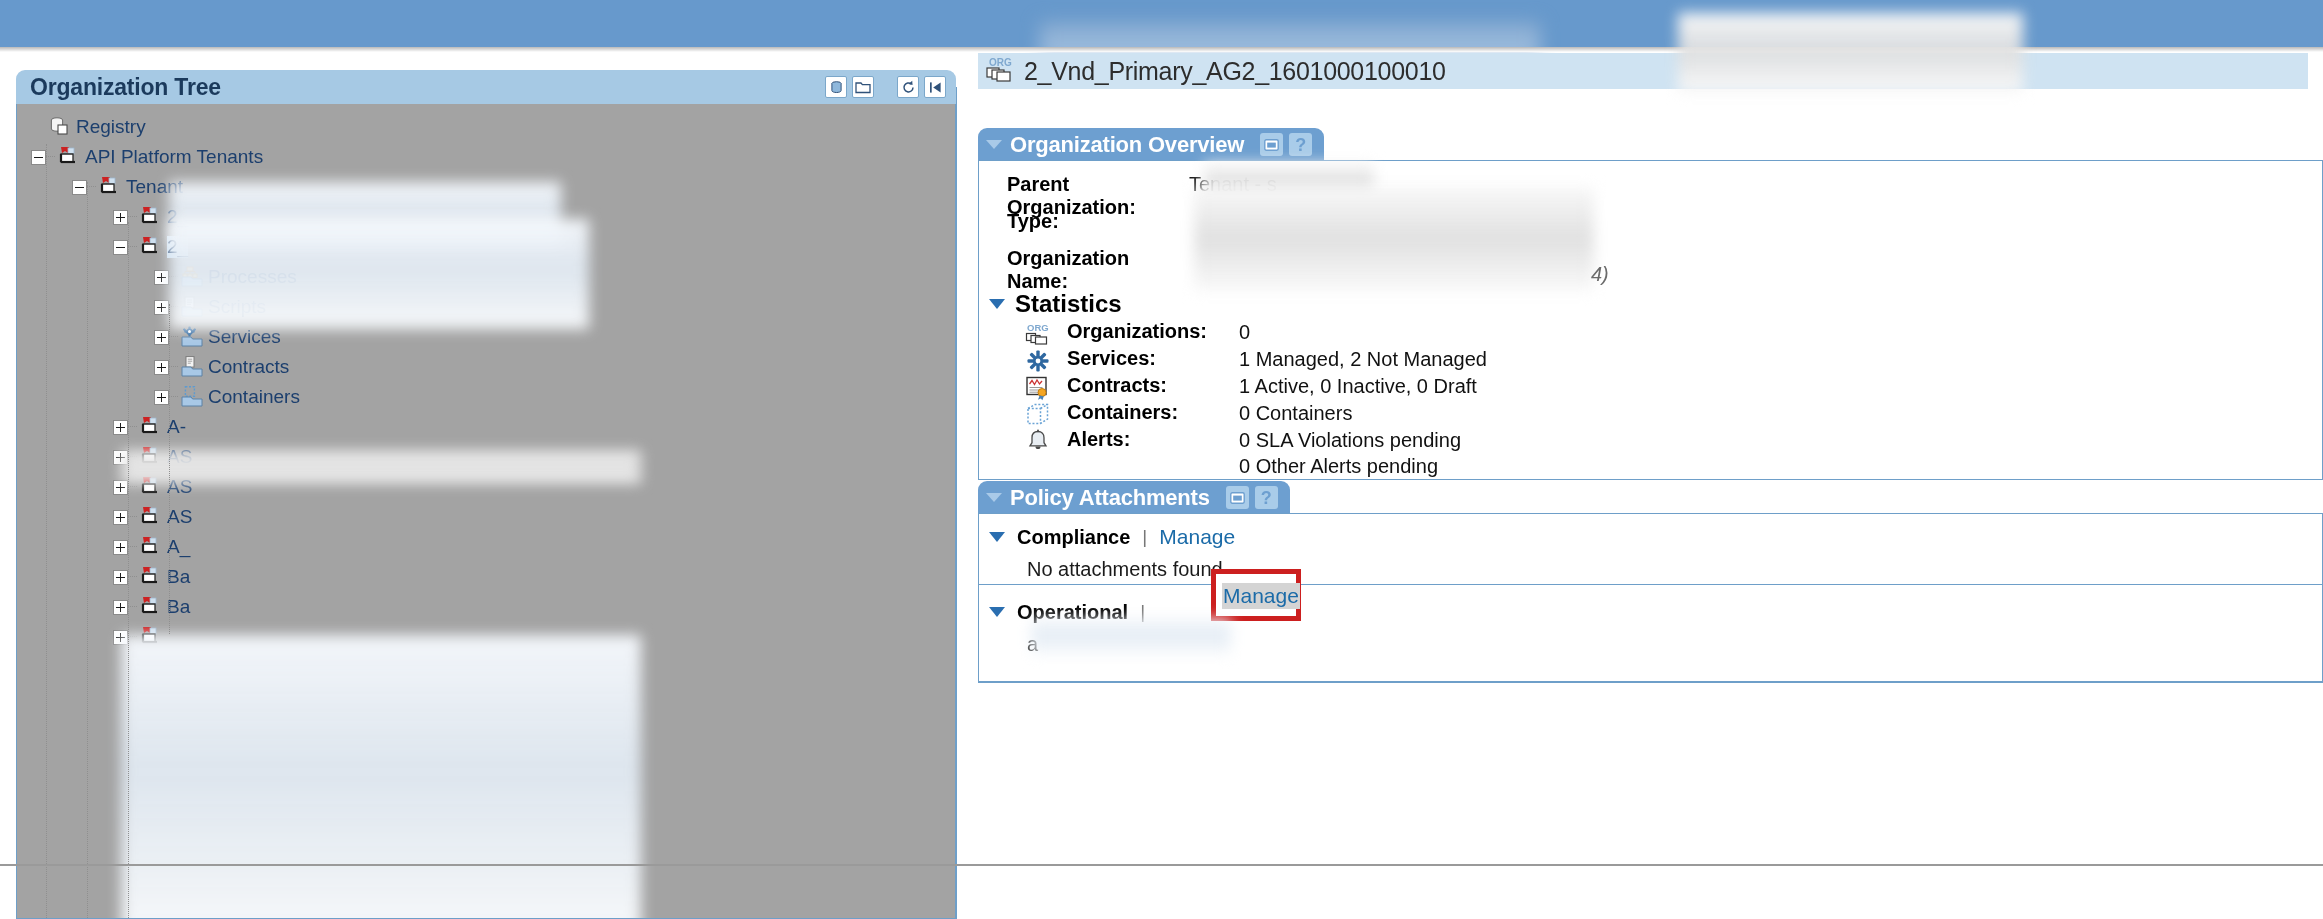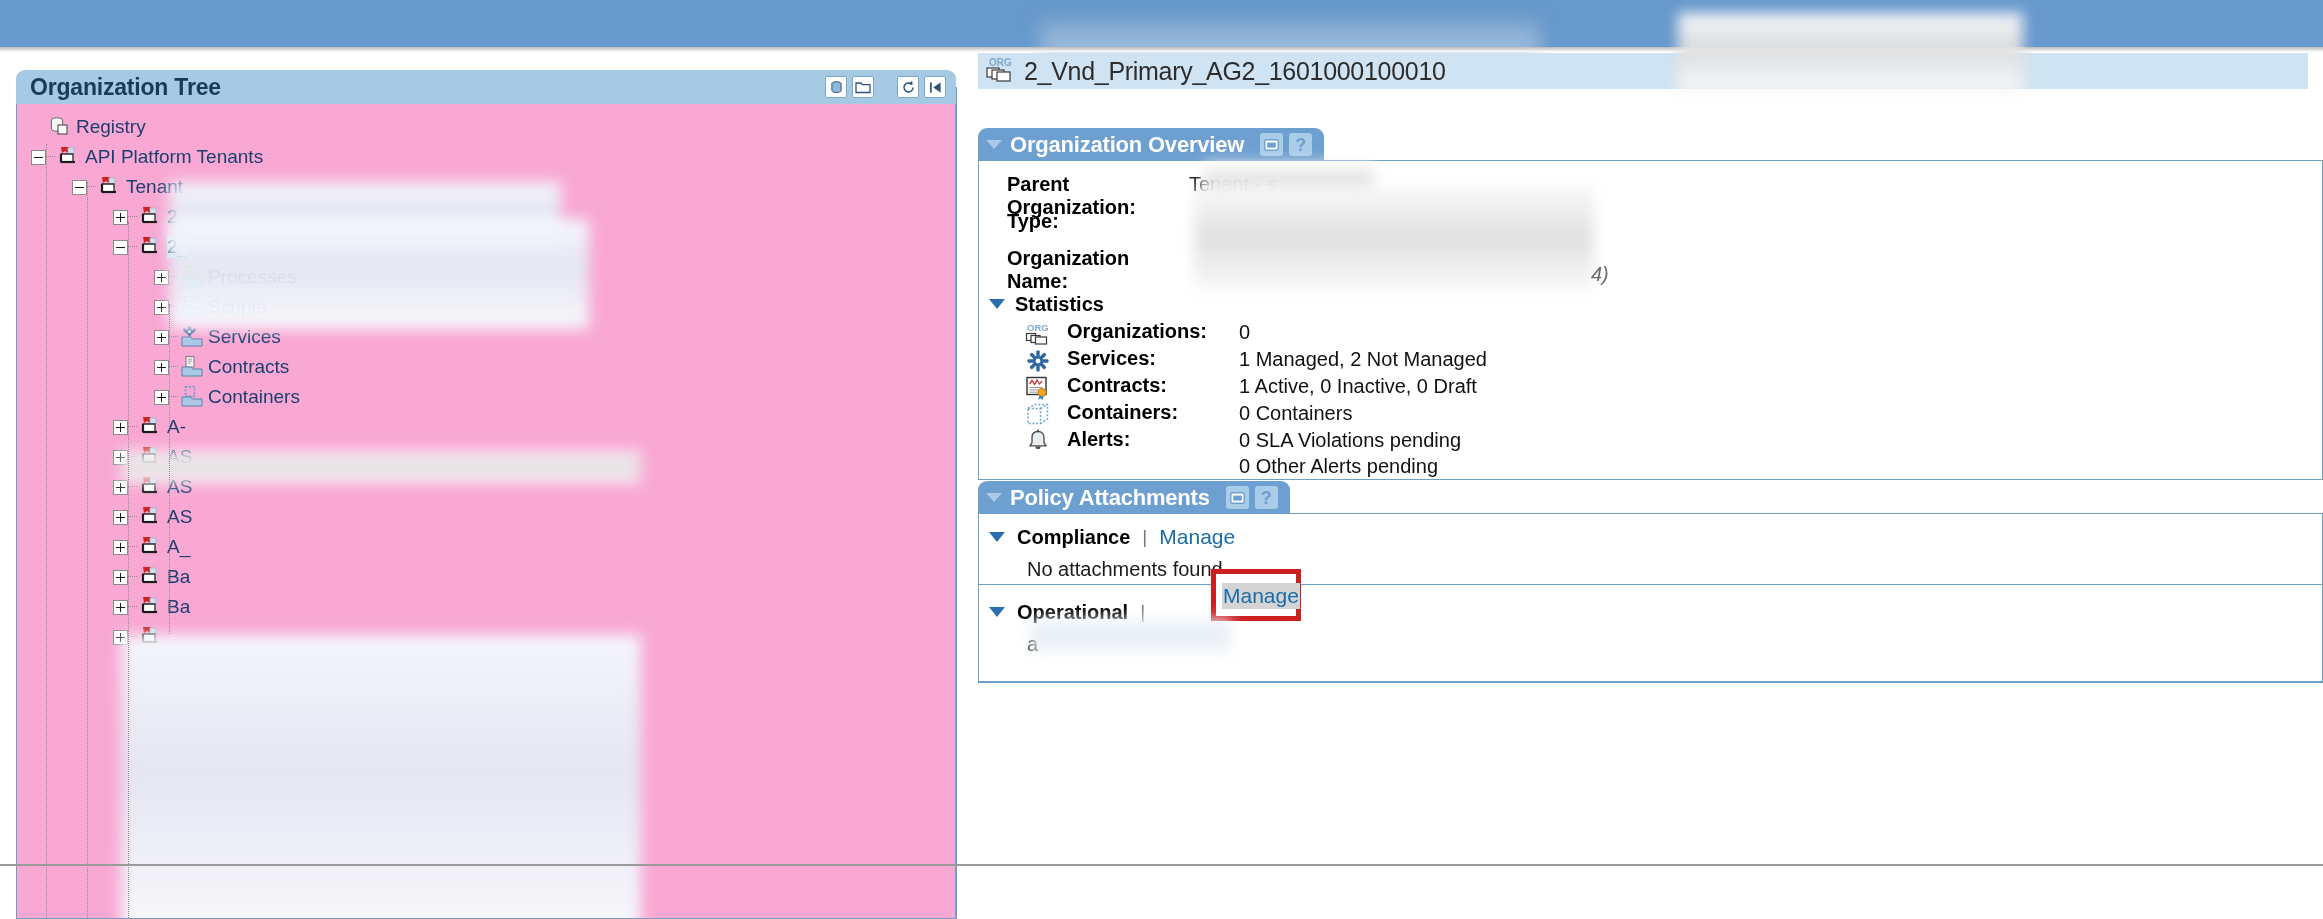--- a/index.html
+++ b/index.html
@@ -90,21 +90,21 @@
     border-radius: 2px;
     display: flex;
     align-items: center;
     justify-content: center;
     cursor: pointer;
     box-sizing: border-box;
   }
   #tree-panel-body {
     position: relative;
     height: 815px;
-    background: #f9a8d4;
+    background: #a3a3a3;
     border: 1px solid #6e9fc9;
     border-top: none;
     box-sizing: border-box;
     overflow: hidden;
   }
 
   
   .tree-list { position: relative; padding: 8px 0 0 0; }
   .tree-node {
     position: relative;
@@ -281,21 +281,21 @@
   }
   .section-head .caret-dn {
     width: 0; height: 0;
     border-left: 8px solid transparent;
     border-right: 8px solid transparent;
     border-top: 10px solid #2a6eb0;
     margin-right: 10px;
     cursor: pointer;
   }
   .section-head .section-title {
-    font-size: 20px;
+    font-size: 24px;
     font-weight: bold;
     color: #000000;
   }
 
   .stat-row {
     display: flex;
     align-items: flex-start;
     padding-left: 44px;
     min-height: 27px;
   }

